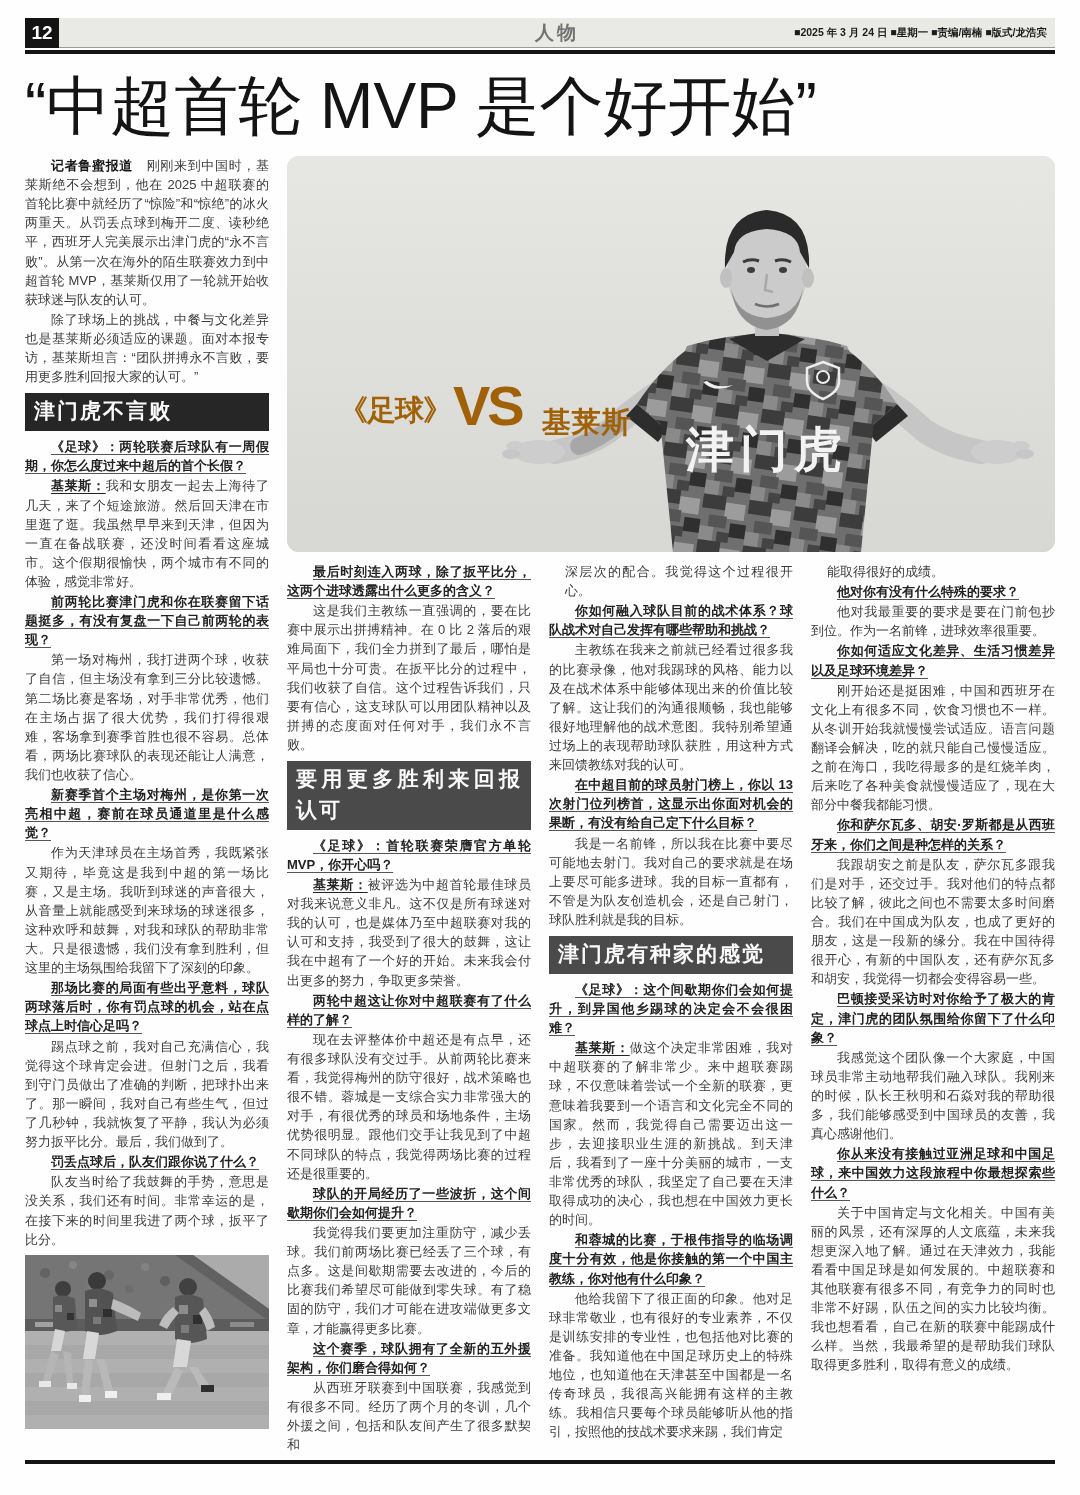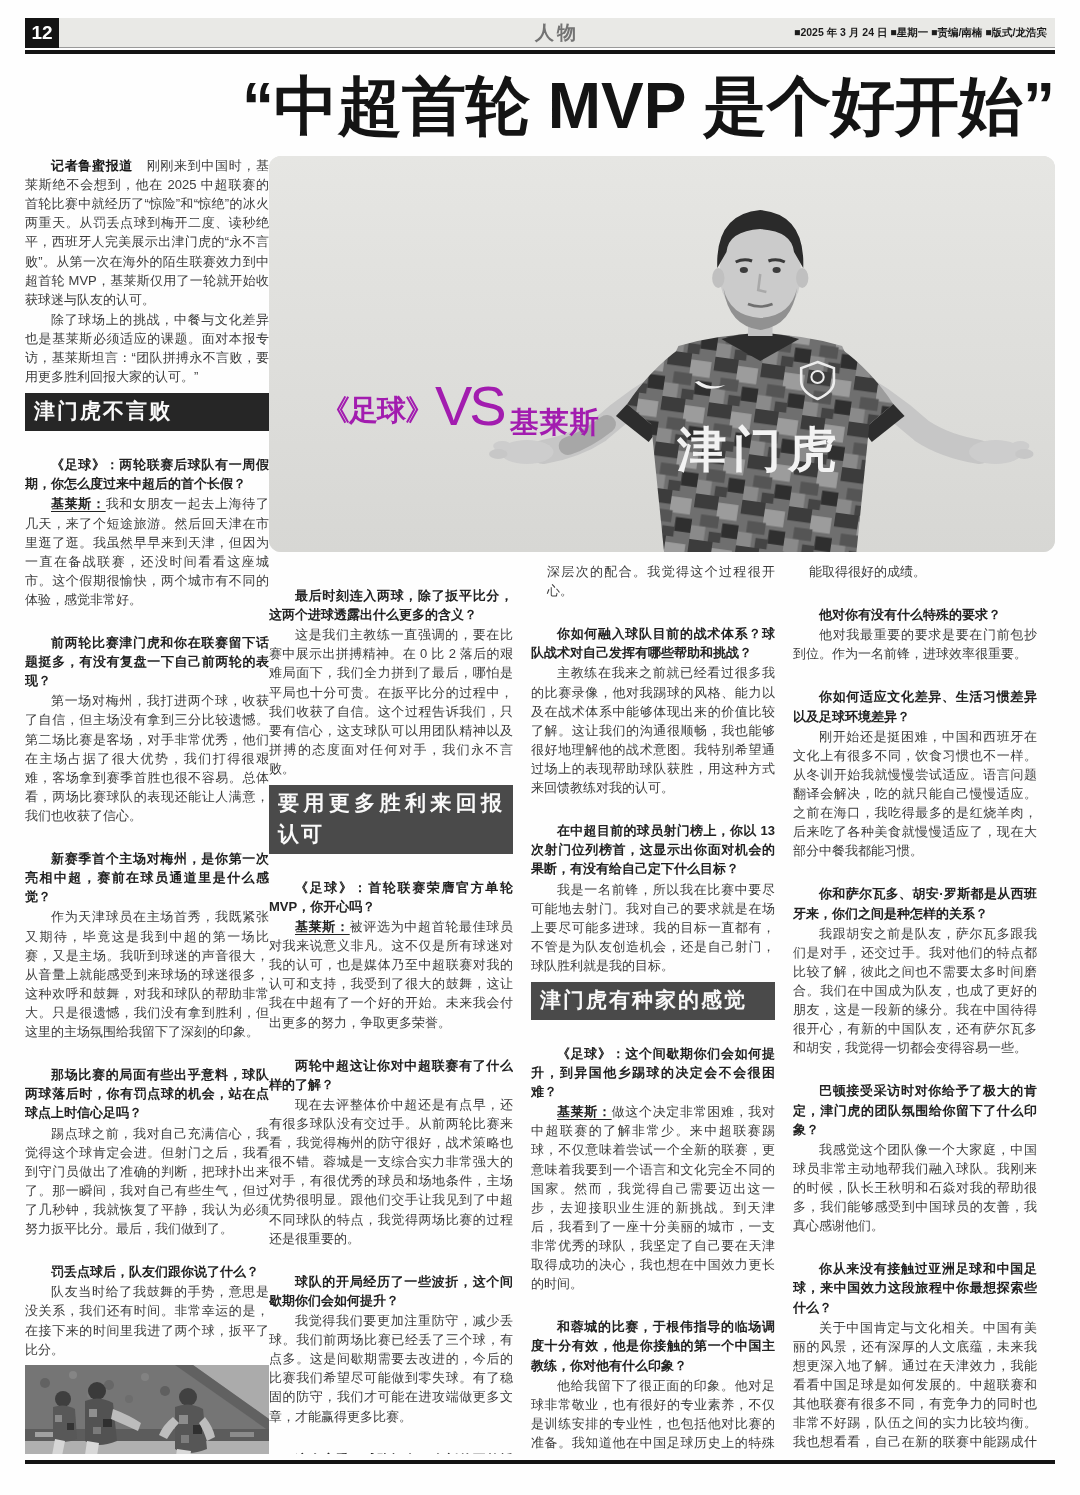--- a/index.html
+++ b/index.html
@@ -9,42 +9,42 @@
 
   
   .masthead { display:flex; height:30px; }
   .page-num { background:#141414; color:#fff; font-weight:bold; font-size:19px; width:34px; display:flex; align-items:center; justify-content:center; flex:none; }
   .mast-bar { flex:1; background:#e9e9e6; position:relative; display:flex; align-items:center; border-bottom:1px solid #9a9a9a; }
   .section-title { position:absolute; left:50%; transform:translateX(-50%); font-weight:bold; font-size:19px; color:#737373; letter-spacing:3px; }
   .dateline { margin-left:auto; font-size:10.5px; color:#1c1c1c; padding-right:8px; font-weight:bold; }
   .mast-rule { height:4px; background:#141414; margin-top:2px; }
 
   
-  .headline { text-align:right; font-size:64px; font-weight:700; color:#141414; letter-spacing:0px; padding:12px 0 8px 0; white-space:nowrap; line-height:1.25; }
-
-  
-  .body-grid { display:flex; height:1298px; overflow:hidden; margin-top:2px; }
+  .headline { text-align:left; font-size:64px; font-weight:400; color:#141414; letter-spacing:0px; padding:12px 0 8px 0; white-space:nowrap; line-height:1.25; }
+
+  
+  .body-grid { display:flex; gap:18px; height:1298px; overflow:hidden; margin-top:2px; }
   .col { width:244px; flex:none; font-size:13px; line-height:1.47; text-align:justify; color:#3c3c3c; overflow:hidden; }
   .right-region { flex:1; display:flex; flex-direction:column; }
   .cols3 { display:flex; gap:18px; height:892px; overflow:hidden; }
 
   p.para { text-indent:2em; margin:0 0 1px 0; }
   p.cont { text-indent:0; margin:0 0 1px 16px; }
-  p.q { font-weight:bold; color:#222; text-decoration-thickness:1px; text-underline-offset:3px; text-decoration-color:#555;margin-top:24px; }
+  p.q { font-weight:bold; color:#222; text-decoration:underline; text-decoration-thickness:1px; text-underline-offset:3px; text-decoration-color:#555; }
   .ans-label { font-weight:bold; color:#222; text-decoration:underline; text-decoration-thickness:1px; text-underline-offset:3px; }
   .lead-label { font-weight:900; color:#161616; }
   .sec-header { background:#262626; color:#fafafa; font-weight:bold; font-size:21px; letter-spacing:2px; padding:3px 9px 4px 9px; margin:7px 0 6px 0; text-indent:0; }
   .sec-header.gray { background:#4a4a4a; }
 
   
   .hero { position:relative; height:396px; margin-bottom:10px; background:#e0e0de; overflow:hidden;border-radius:12px; }
   .hero svg { display:block; width:100%; height:100%; }
-  .hero-caption { position:absolute; left:52px; top:222px; display:flex; align-items:center; color:#a21caf; }
+  .hero-caption { position:absolute; left:52px; top:222px; display:flex; align-items:center; color:#a16207; }
   .cap-mag { font-size:29px; font-weight:900; letter-spacing:-1px; }
-  .cap-vs { font-size:56px; font-weight:400; letter-spacing:-3px; line-height:1; margin:0 6px 10px 2px; }
+  .cap-vs { font-size:56px; font-weight:700; letter-spacing:-3px; line-height:1; margin:0 20px 10px 2px; }
   .cap-name { font-size:29px; font-weight:900; letter-spacing:1px; margin-top:24px; }
 
   
   .celebration { width:244px; height:174px; margin-top:6px; background:#9d9d9d; overflow:hidden; }
   .celebration svg { display:block; width:100%; height:100%; }
 
   .bottom-rule { height:4px; background:#141414; margin-top:6px; }
 </style>
 </head>
 <body>

